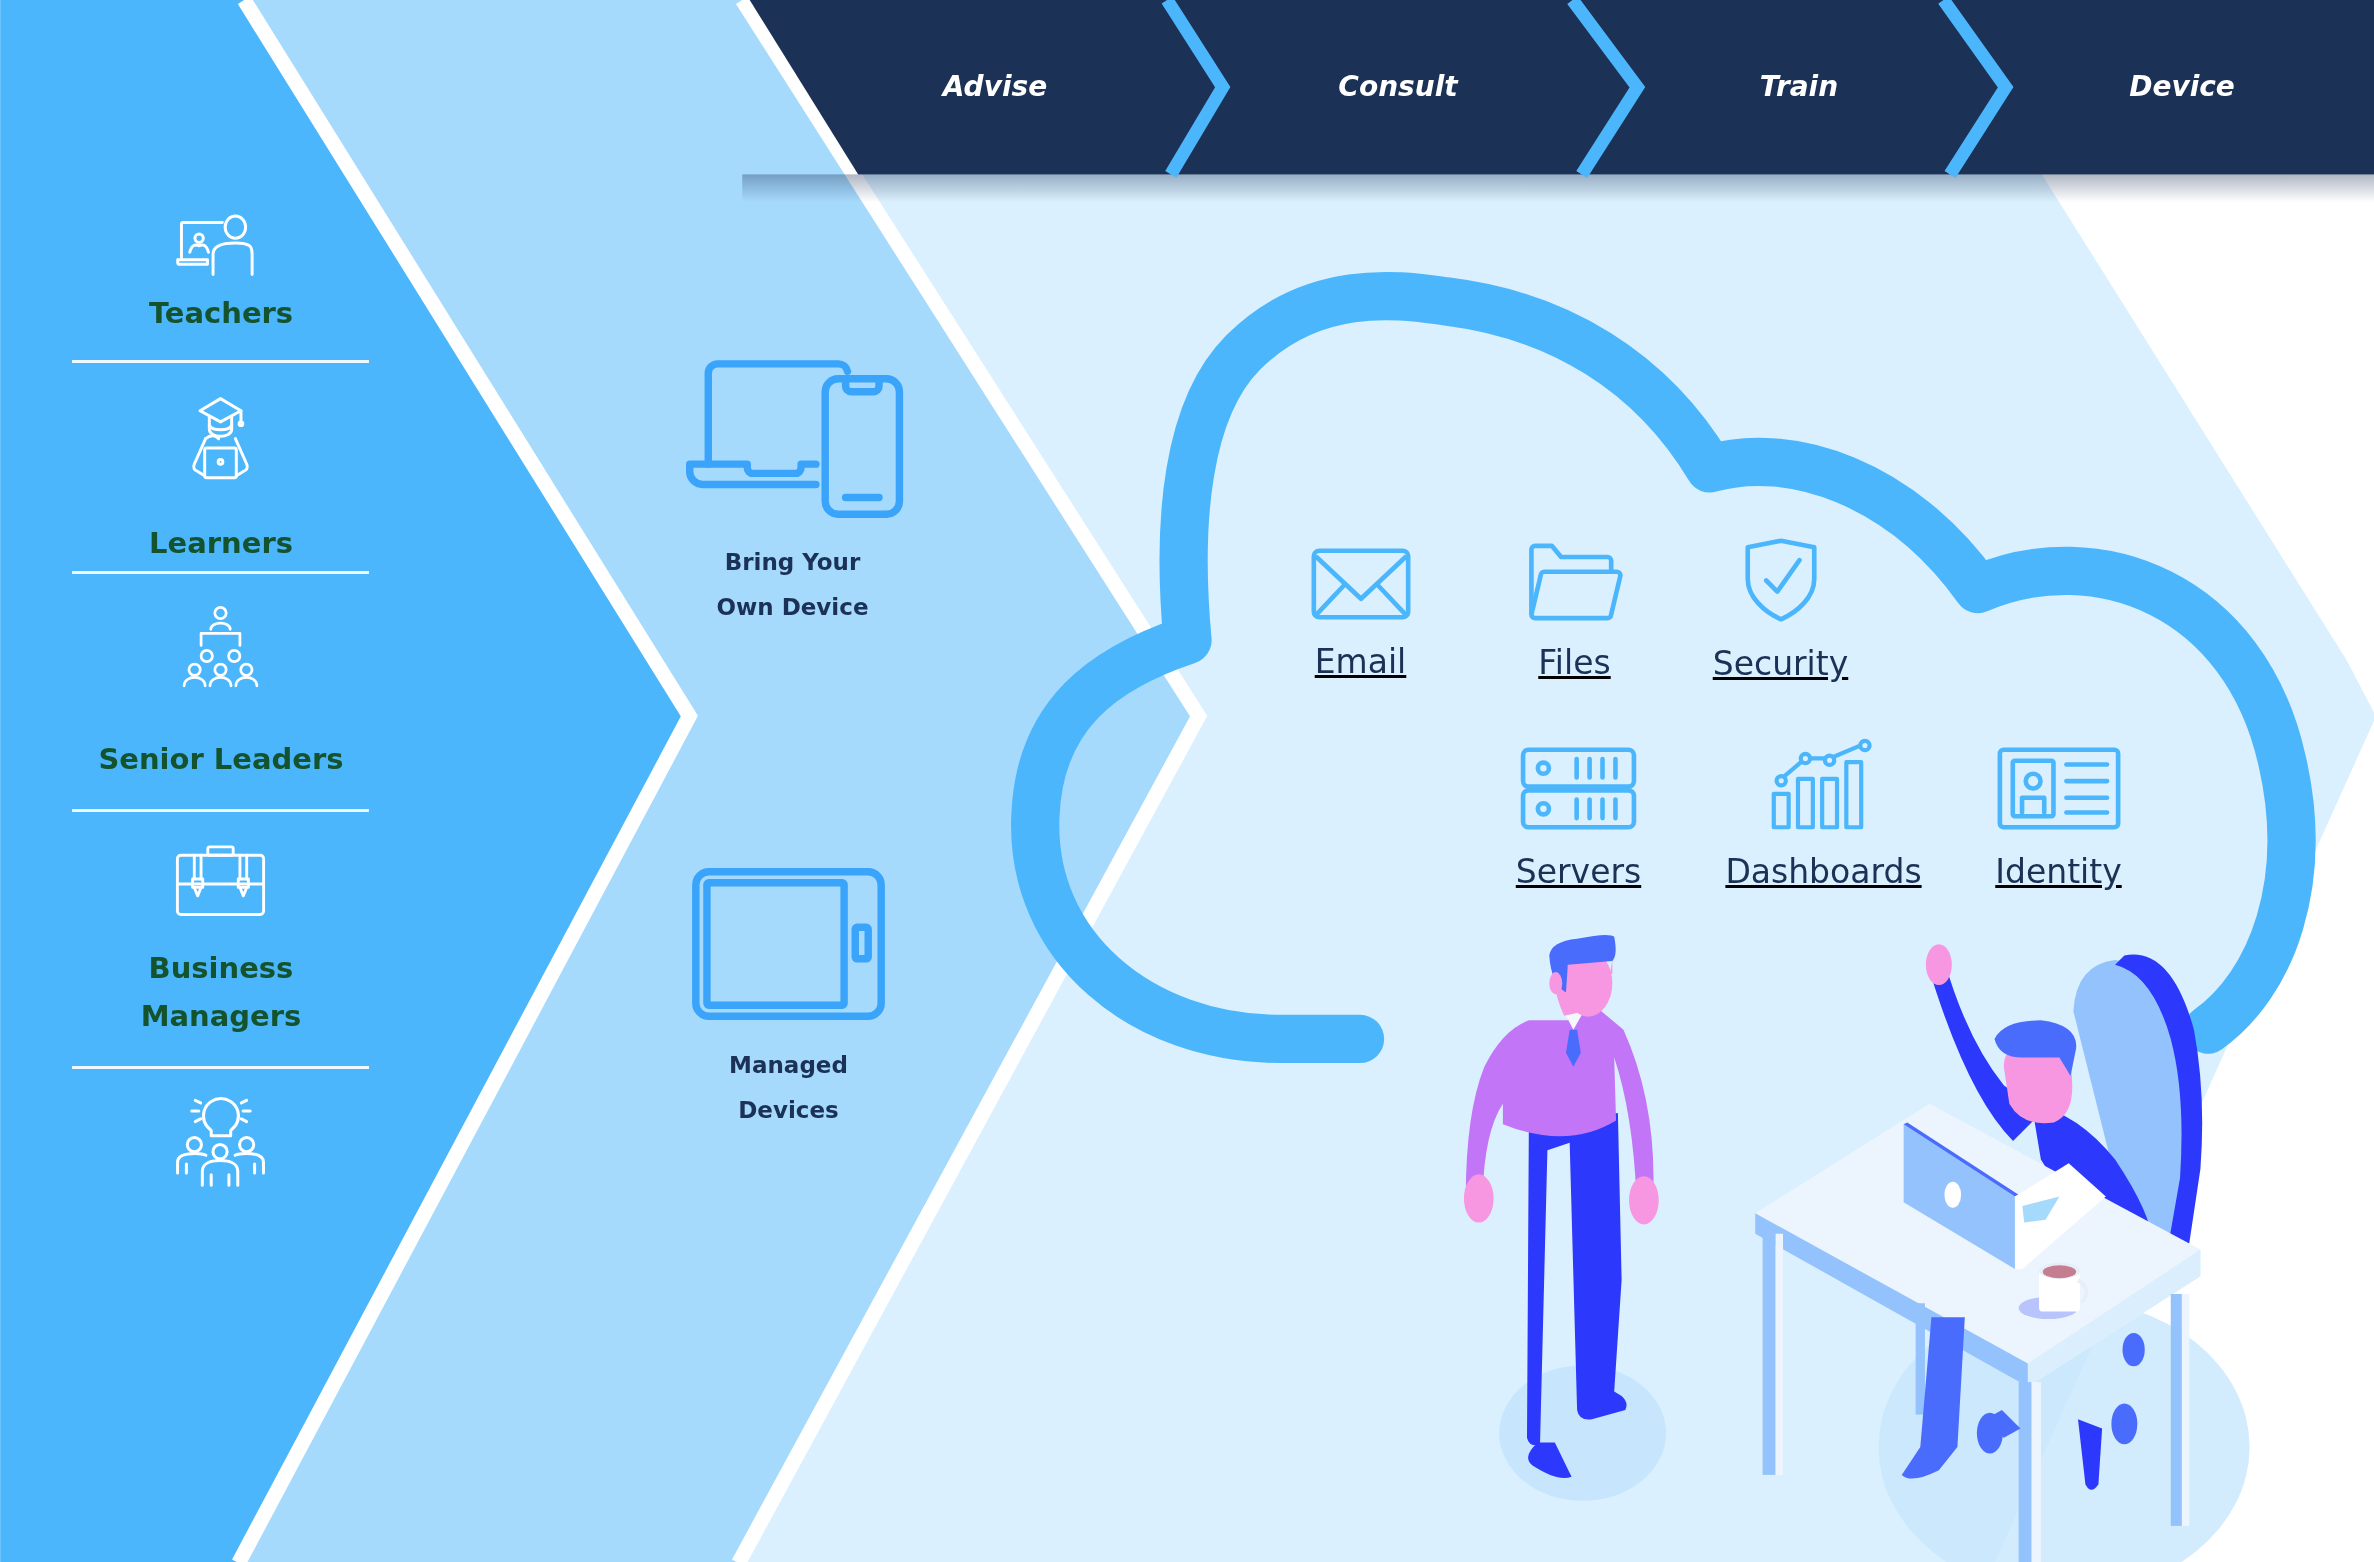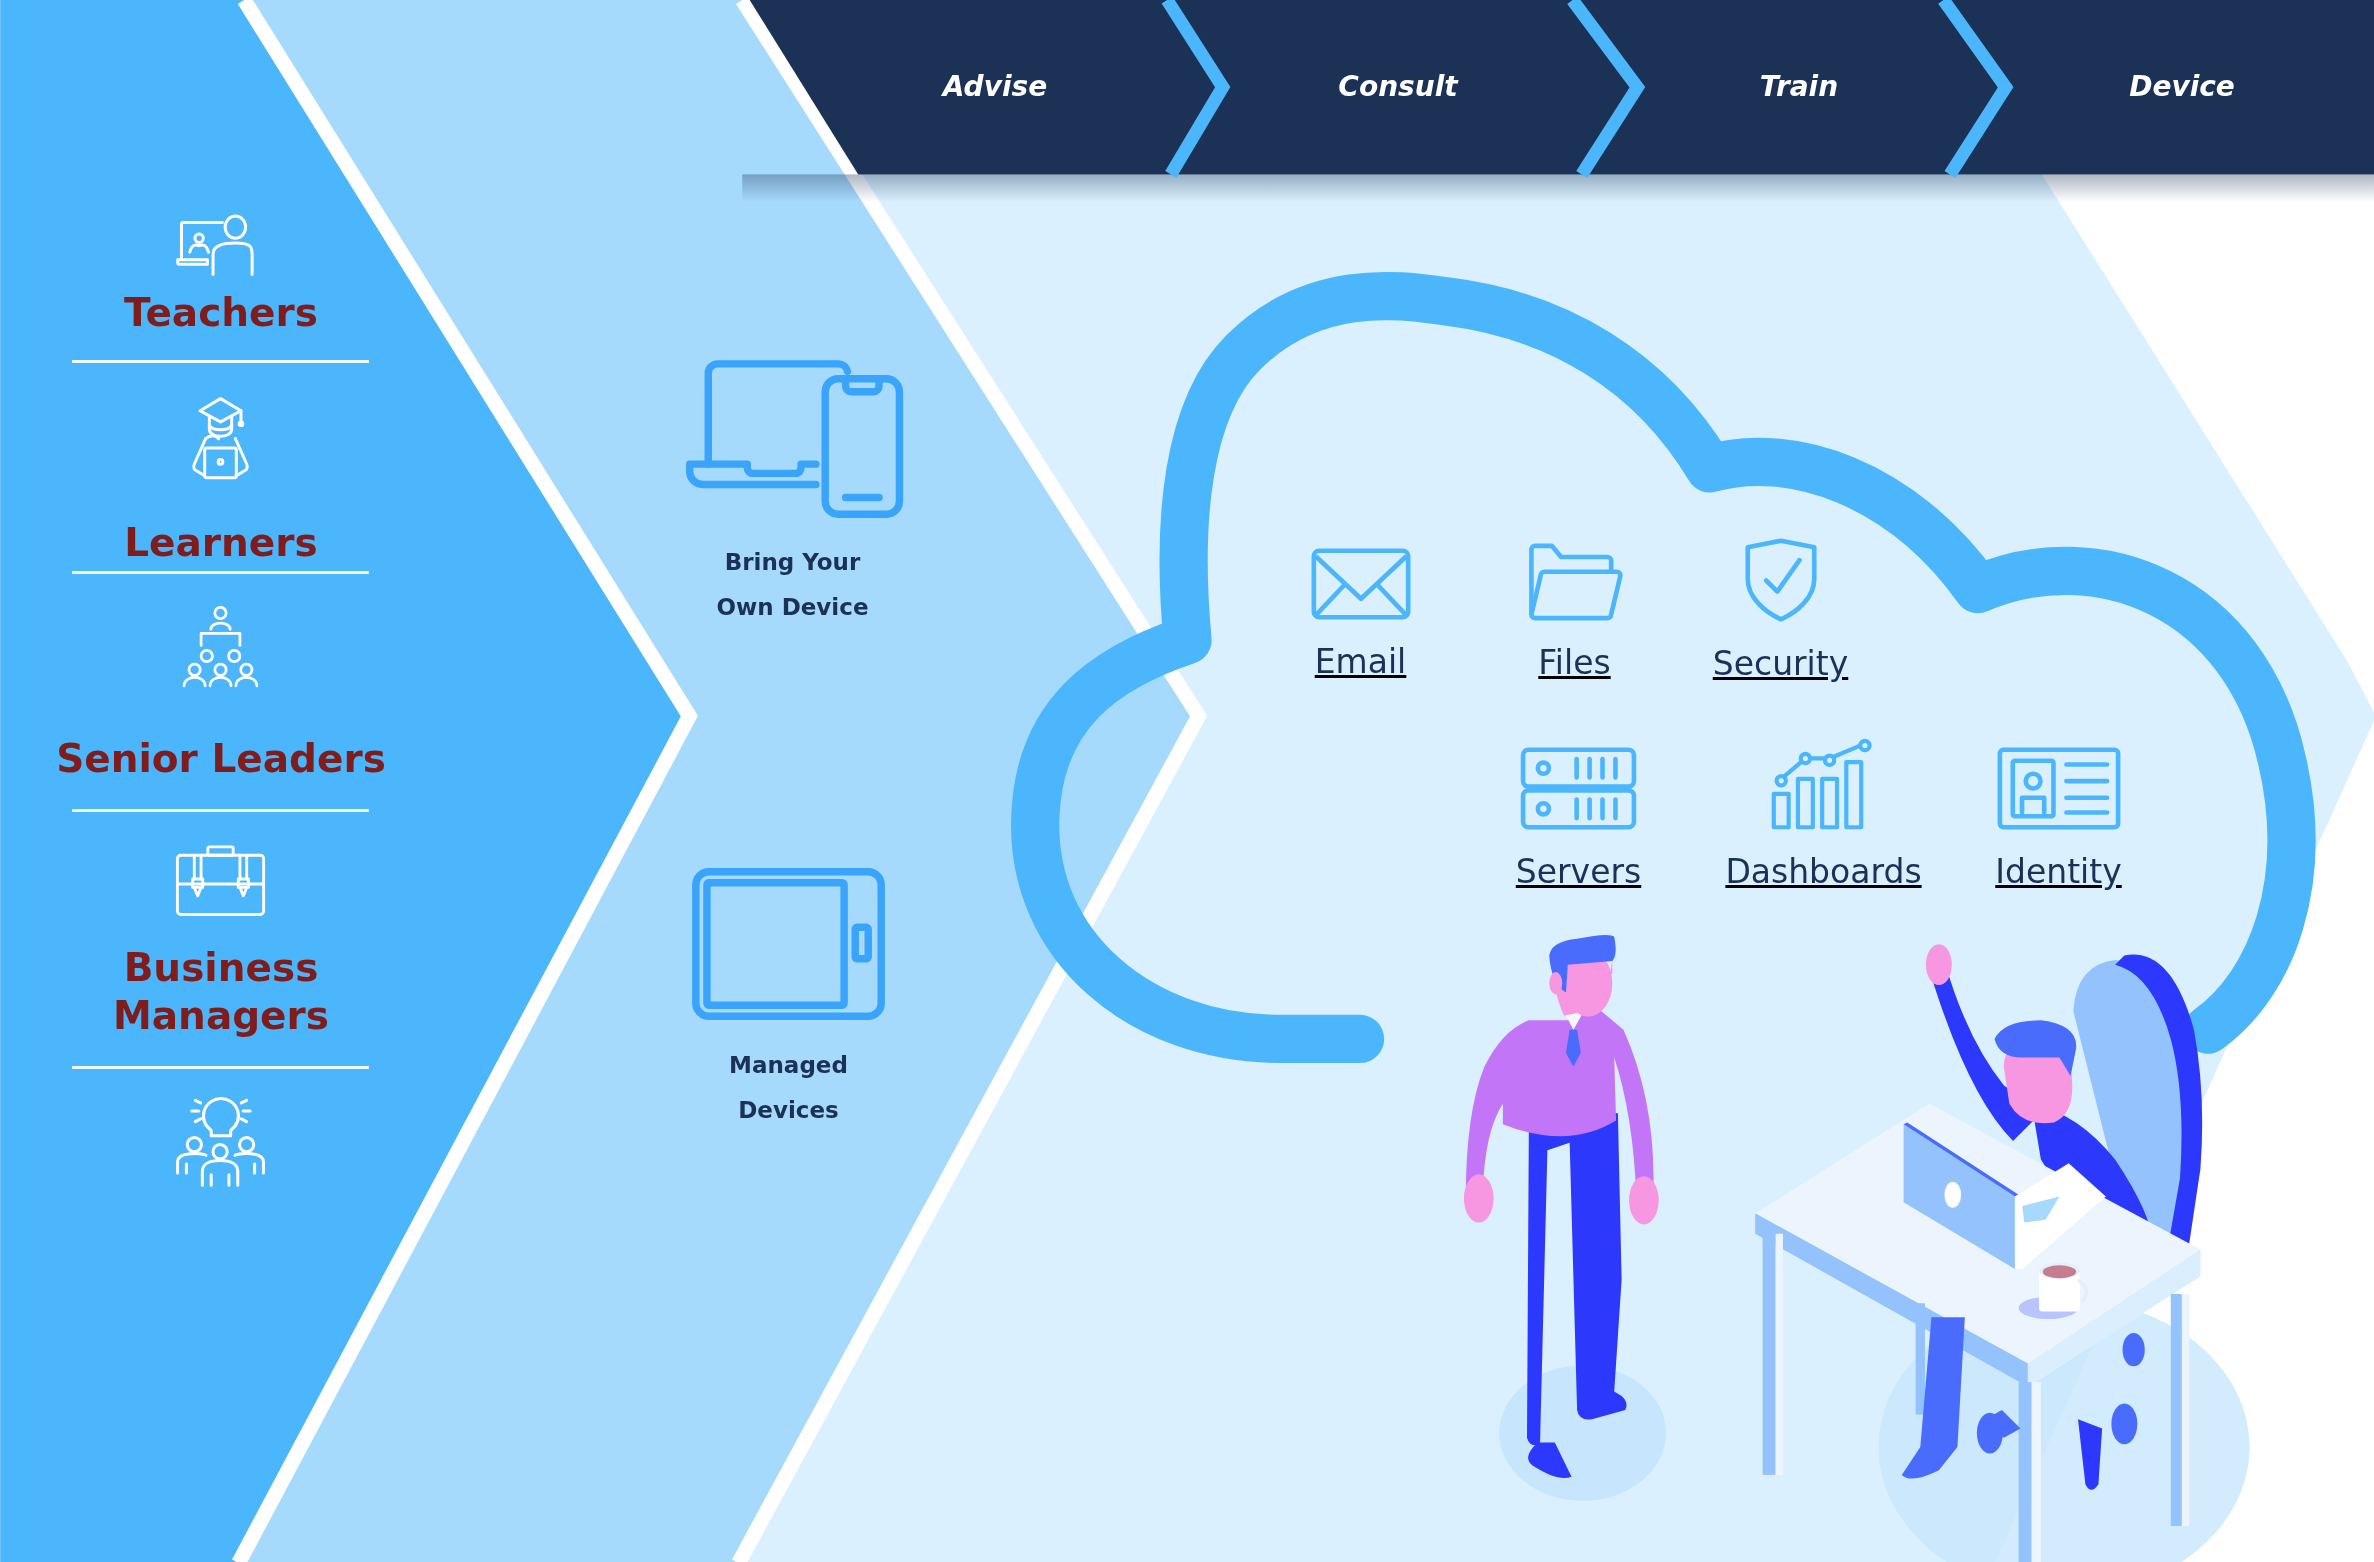--- a/index.html
+++ b/index.html
@@ -1,20 +1,20 @@
 <!DOCTYPE html>
 <html style="font-size:15px"><head>
 <meta charset="utf-8">
 <style>
   html, body { margin:0; padding:0; background:#ffffff; }
   body { width:2375px; height:1563px; overflow:hidden; position:relative; font-family:"DejaVu Sans", sans-serif; }
   .canvas { position:absolute; left:0; top:0; width:2375px; height:1563px; overflow:hidden; background:#ffffff; }
   svg.bg { position:absolute; left:0; top:0; }
   .abs { position:absolute; }
-  .audience-label { position:absolute; color:#7f1d1d; font-weight:bold; font-size:39px; line-height:48px; text-align:center; width:352px; left:45px; letter-spacing:0px; }
+  .audience-label { position:absolute; color:#14532d; font-weight:bold; font-size:29px; line-height:48px; text-align:center; width:352px; left:45px; letter-spacing:0px; }
   .aud-icon { position:absolute; left:174px; width:93px; height:93px; }
   .divider { position:absolute; left:72px; width:297px; height:2.8px; background:#ffffff; opacity:0.9; }
   .header-label { position:absolute; top:61px; color:#ffffff; font-weight:bold; font-size:28px; line-height:52px; text-align:center; width:278px; cursor:pointer;font-style:italic; }
   .device-label { position:absolute; color:#1b3155; font-weight:bold; font-size:23px; line-height:45px; text-align:center; width:297px; }
   .svc { position:absolute; width:223px; text-align:center; cursor:pointer;text-decoration:underline; }
   .svc svg { display:block; margin:0 auto; }
   .svc-label { display:block; color:#1b3155; font-size:33px; line-height:41px; margin-top:20.4px; white-space:nowrap; }
 </style>
 </head>
 <body>

